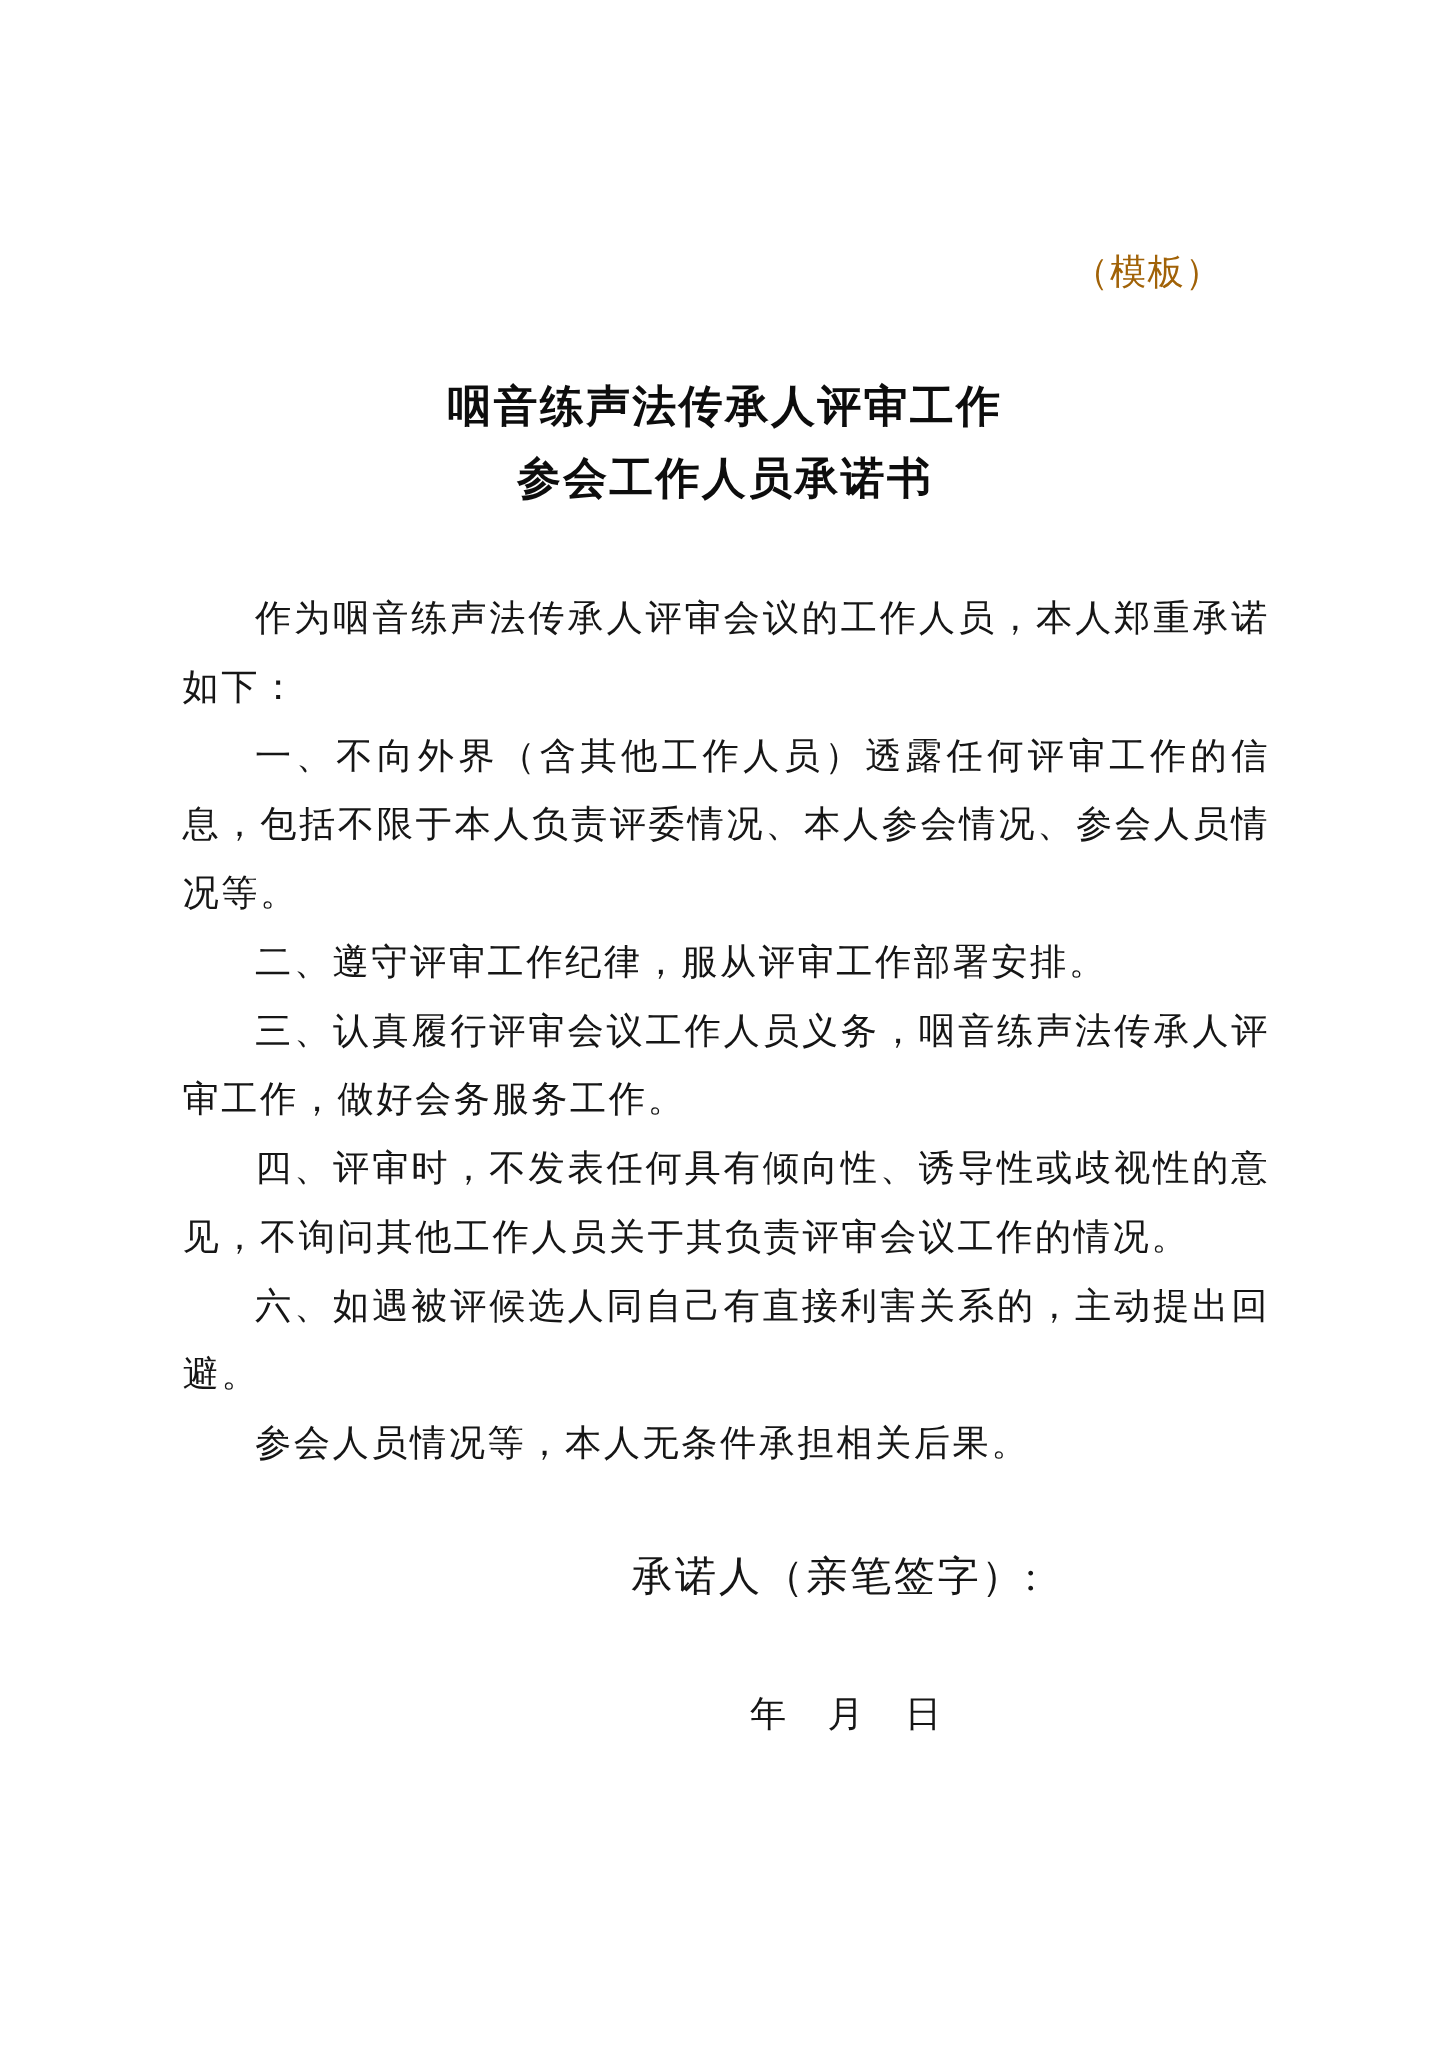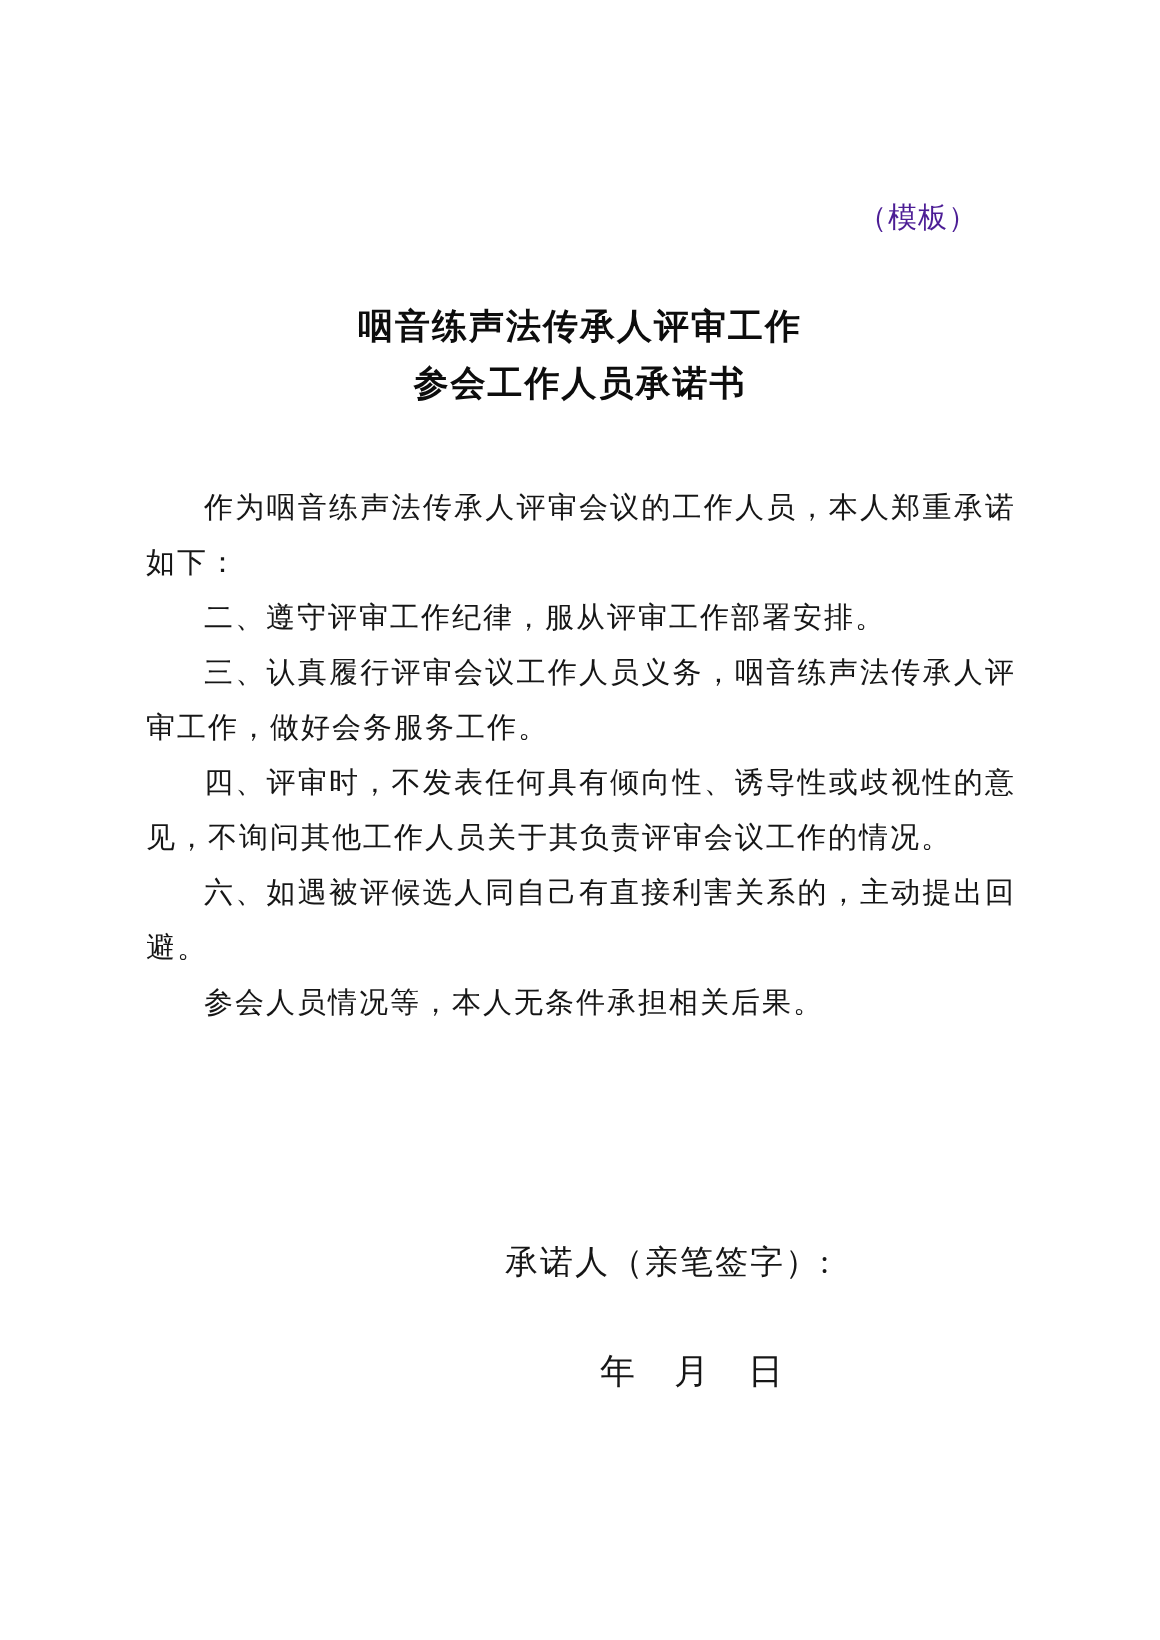--- a/index.html
+++ b/index.html
@@ -13,39 +13,39 @@
     color: #161616;
     font-family: "Liberation Serif", "DejaVu Serif", serif;
     overflow: hidden;
   }
   .template-label {
     position: absolute;
     top: 198px;
     right: 182px;
     font-size: 29px;
     letter-spacing: 1px;
-    color: #4c1d95;
+    color: #a16207;
   }
   .doc-title {
     position: absolute;
     top: 297px;
     left: 0;
     width: 100%;
     text-align: center;
     font-family: "Liberation Sans", "DejaVu Sans", sans-serif;
     font-weight: bold;
     font-size: 35px;
     line-height: 57px;
     letter-spacing: 2px;
     color: #0d0d0d;
   }
   .doc-title .title-line { display: block; text-align: center; }
   .doc-body {
     position: absolute;
-    top: 480px;
+    top: 468px;
     left: 146px;
     width: 870px;
     font-size: 29px;
     line-height: 55px;
     letter-spacing: 2px;
     text-align: justify;
     color: #161616;
   }
   .doc-body p.para {
     text-indent: 2em;
@@ -58,21 +58,21 @@
     font-size: 33px;
     letter-spacing: 2px;
     line-height: 44px;
     color: #161616;
     white-space: nowrap;
   }
   .date-line {
     position: absolute;
     top: 1350px;
     left: 600px;
-    font-size: 35px;
+    font-size: 29px;
     letter-spacing: 2px;
     line-height: 44px;
     color: #161616;
     white-space: nowrap;
   }
 </style>
 </head>
 <body>
 
 <div class="page">
@@ -81,20 +81,21 @@
 
   <h1 class="doc-title">
     <span class="title-line">咽音练声法传承人评审工作</span>
     <span class="title-line">参会工作人员承诺书</span>
   </h1>
 
   <div class="doc-body">
 
     <div id="paragraphs">
         <p class="para">作为咽音练声法传承人评审会议的工作人员，本人郑重承诺如下：</p>
+        <p class="para">一、不向外界（含其他工作人员）透露任何评审工作的信息，包括不限于本人负责评委情况、本人参会情况、参会人员情况等。</p>
         <p class="para">二、遵守评审工作纪律，服从评审工作部署安排。</p>
         <p class="para">三、认真履行评审会议工作人员义务，咽音练声法传承人评审工作，做好会务服务工作。</p>
         <p class="para">四、评审时，不发表任何具有倾向性、诱导性或歧视性的意见，不询问其他工作人员关于其负责评审会议工作的情况。</p>
         <p class="para">六、如遇被评候选人同自己有直接利害关系的，主动提出回避。</p>
         <p class="para">参会人员情况等，本人无条件承担相关后果。</p>
       </div>
   </div>
 
   <div class="signature-line">承诺人（亲笔签字）:</div>
 

